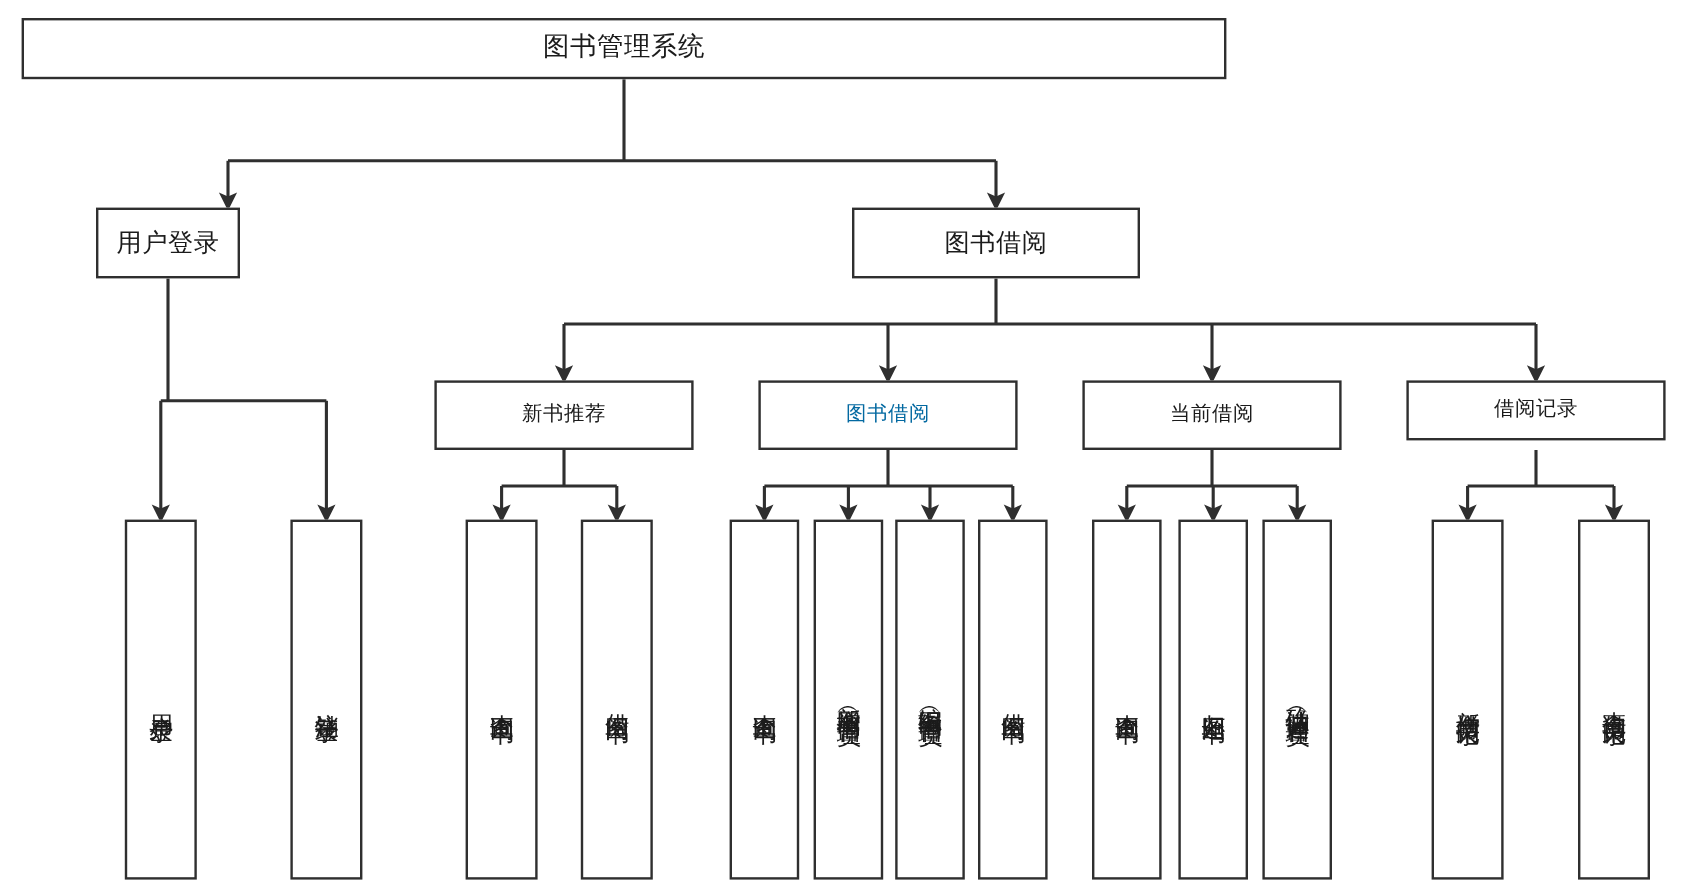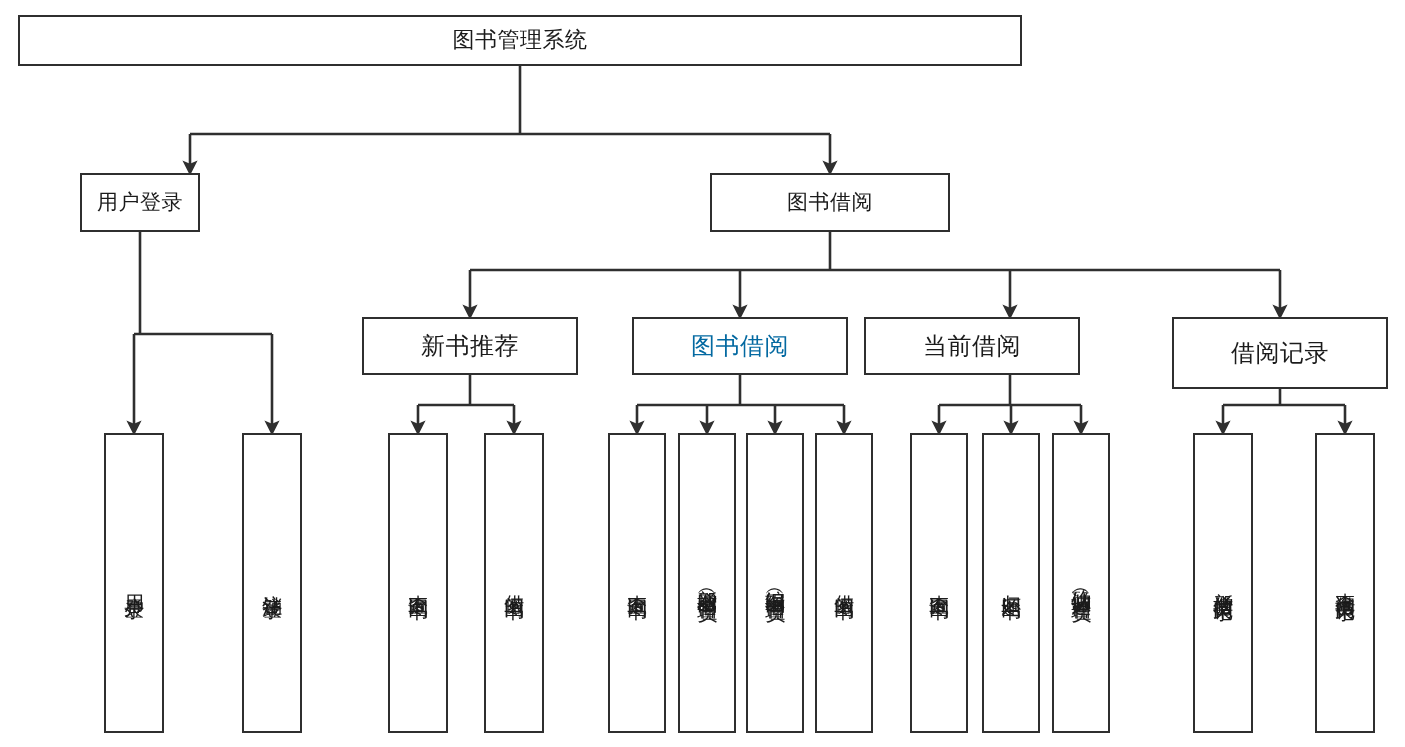--- a/index.html
+++ b/index.html
@@ -39,21 +39,21 @@
   .node .label {
     color: #1b1b1b;
     font-size: 21px;
     line-height: 1.12;
     letter-spacing: 0.5px;
     white-space: nowrap;
     text-align: center;
   }
   .node.root .label { font-size: 22px; }
   .node.lvl1 .label { font-size: 21px; }
-  .node.lvl2 .label { font-size: 24px; text-align: center; }
+  .node.lvl2 .label { font-size: 17px; text-align: center; }
   .node.leaf {
     padding: 6px 0;
     align-items: center;
     justify-content: center;
   }
   .node.leaf .label {
     writing-mode: vertical-rl;
     text-orientation: upright;
     font-size: 20px;
     line-height: 1.18;
@@ -136,24 +136,24 @@
   <div class="node lvl1" style="left: 710px; top: 173px; width: 240px; height: 59px; border-color: rgb(47, 47, 47);">
     <span class="label" style="color: rgb(27, 27, 27);">图书借阅</span>
   </div>
 
   <div class="node lvl2" style="left: 362px; top: 317px; width: 216px; height: 58px; border-color: rgb(47, 47, 47);">
     <span class="label" style="color: rgb(27, 27, 27);">新书推荐</span>
   </div>
   <div class="node lvl2" style="left: 632px; top: 317px; width: 216px; height: 58px; border-color: rgb(47, 47, 47);">
     <span class="label" style="color: #0369a1;">图书借阅</span>
   </div>
-  <div class="node lvl2" style="left: 864px; top: 317px; width: 216px; height: 58px; border-color: rgb(47, 47, 47);">
+  <div class="node lvl2" style="left: 902px; top: 317px; width: 216px; height: 58px; border-color: rgb(47, 47, 47);">
     <span class="label" style="color: rgb(27, 27, 27);">当前借阅</span>
   </div>
-  <div class="node lvl2" style="left: 1172px; top: 317px; width: 216px; height: 72px; border-color: rgb(47, 47, 47);">
+  <div class="node lvl2" style="left: 1172px; top: 317px; width: 216px; height: 50px; border-color: rgb(47, 47, 47);">
     <span class="label" style="color: rgb(27, 27, 27);">借阅记录</span>
   </div>
 
   <div class="node leaf" style="left: 104px; top: 433px; width: 60px; height: 300px; border-color: rgb(47, 47, 47);">
     <span class="label" style="color: rgb(27, 27, 27);">用户登录</span>
   </div>
   <div class="node leaf" style="left: 242px; top: 433px; width: 60px; height: 300px; border-color: rgb(47, 47, 47);">
     <span class="label" style="color: rgb(27, 27, 27);">注销登录</span>
   </div>
   <div class="node leaf" style="left: 388px; top: 433px; width: 60px; height: 300px; border-color: rgb(47, 47, 47);">

